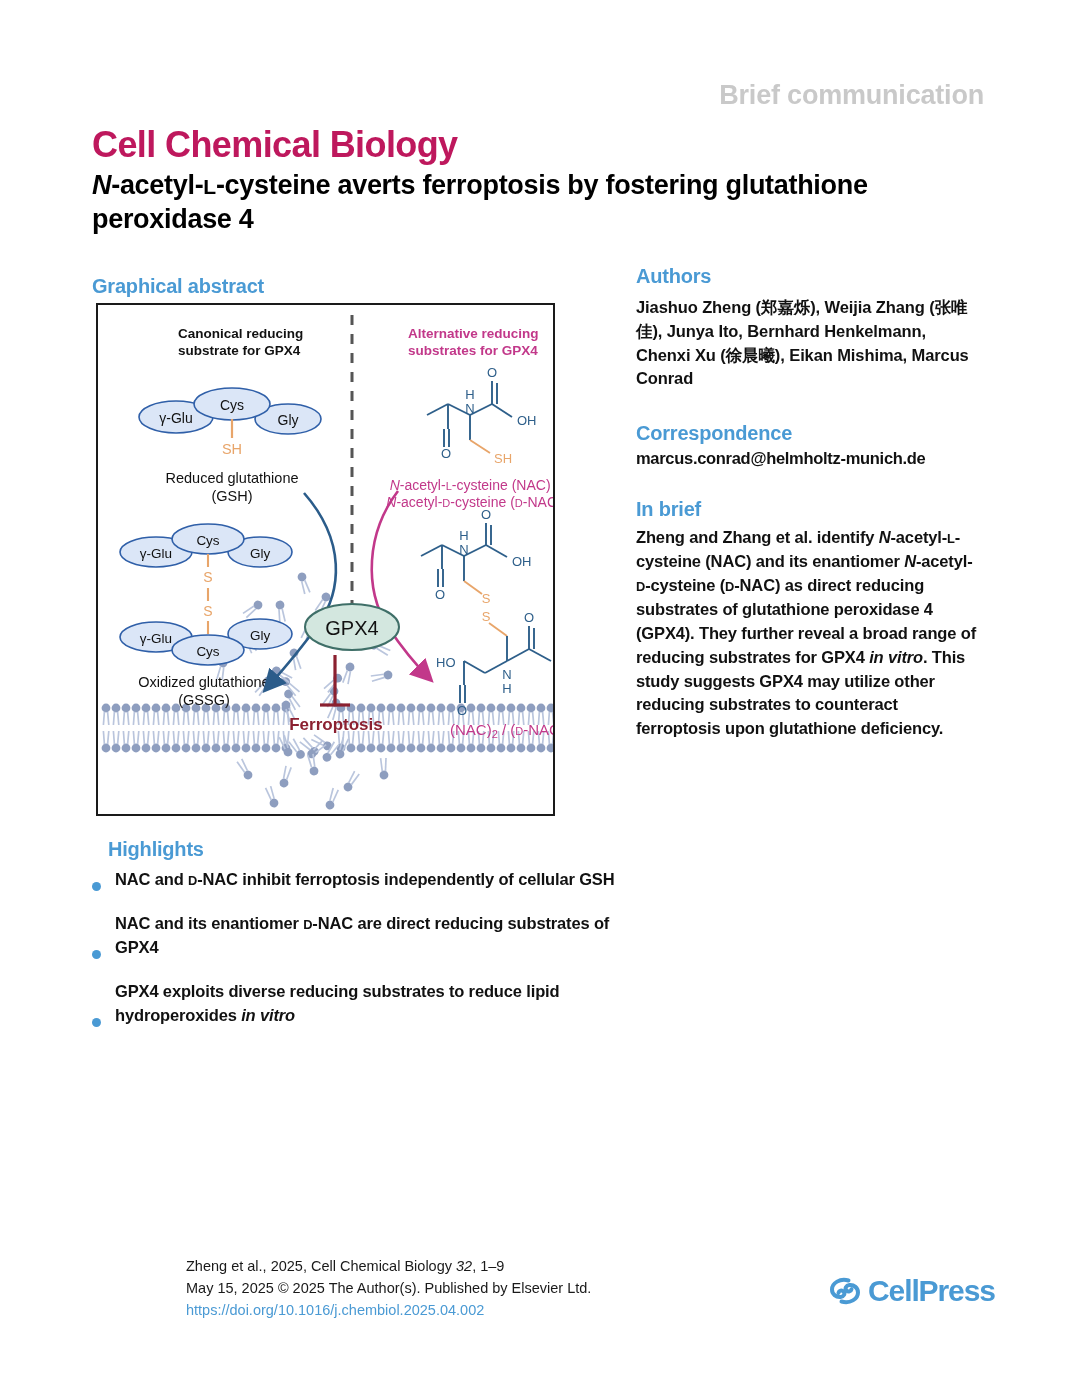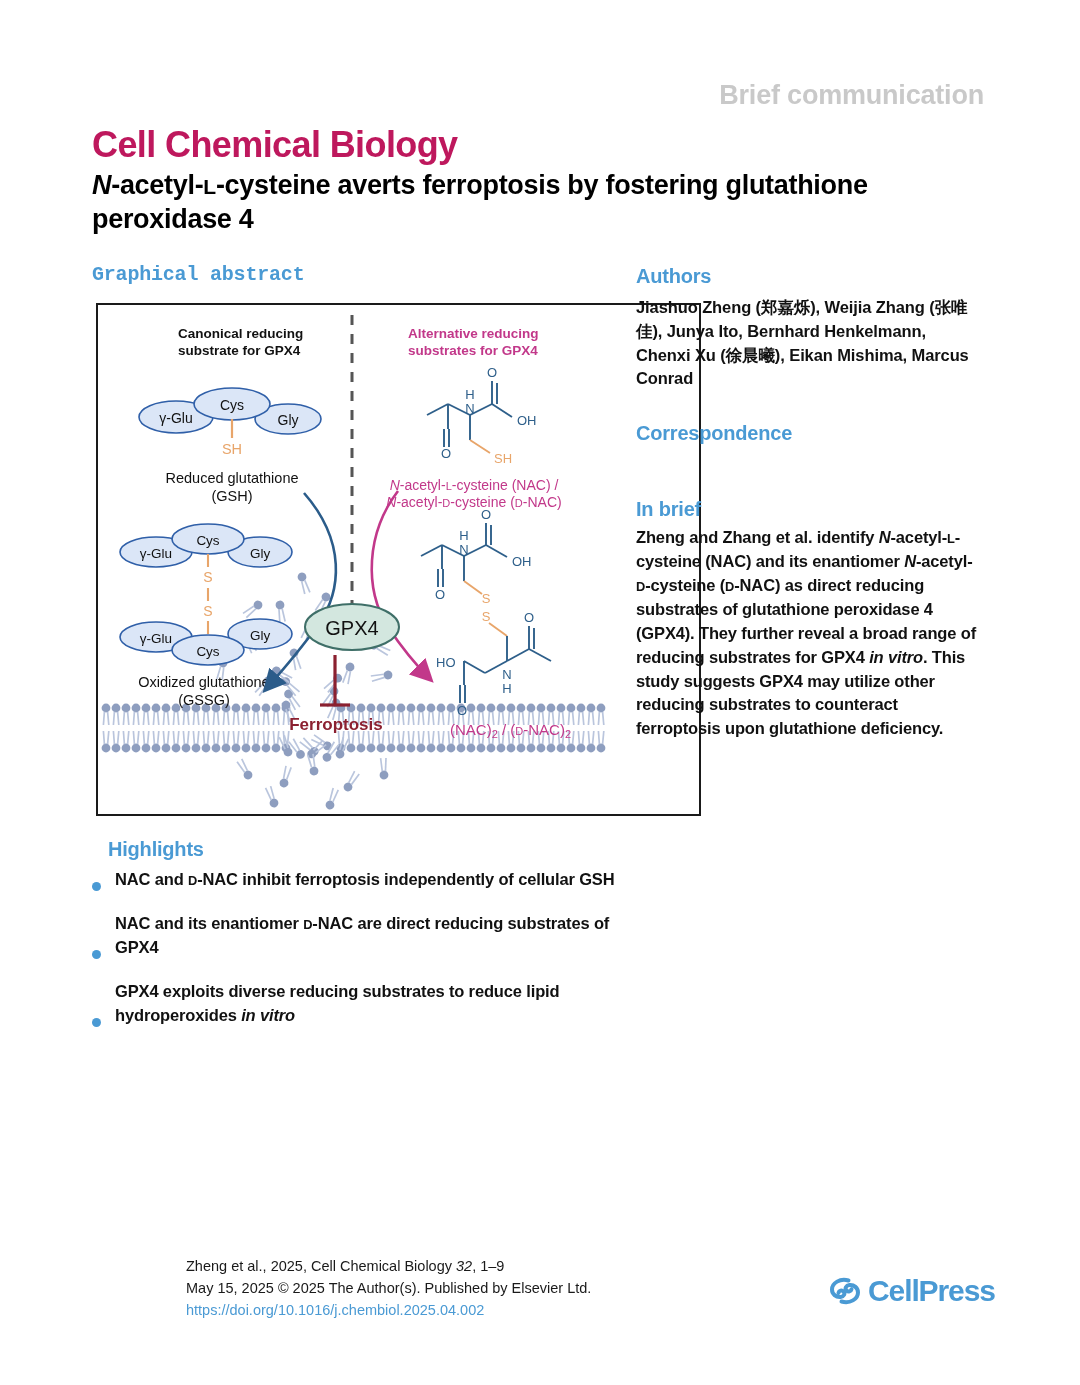--- a/index.html
+++ b/index.html
@@ -47,26 +47,26 @@
 
   
   .sec-head {
     font-size: 20px;
     font-weight: bold;
     color: #4a9ad4;
     letter-spacing: -0.2px;
   }
 
   
-  .ga-head { position: absolute; top: 263px; left: 92px; font-family: Liberation Mono, monospace; }
+  .ga-head { position: absolute; top: 275px; left: 92px; }
 
   .ga-box {
     position: absolute;
     left: 96px; top: 303px;
-    width: 605px; height: 513px;
+    width: 459px; height: 513px;
     border: 2px solid #1a1a1a;
     background: #fff;
     overflow: hidden;
   }
 
   .highlights-head { position: absolute; top: 838px; left: 92px; margin-left: 16px; }
   .highlights {
     position: absolute;
     top: 868px; left: 92px;
     width: 540px;
@@ -484,20 +484,21 @@
       </div>
     </div>
 
   <div class="rcol authors-body" style="position:absolute;">
     <span>Jiashuo Zheng (郑嘉烁), Weijia Zhang (张唯佳), Junya Ito,</span>
     <span>Bernhard Henkelmann, Chenxi Xu (徐晨曦), Eikan Mishima, Marcus Conrad</span>
   </div>
   <div class="rcol sec-head authors-head" style="position:absolute;">Authors</div>
 
   <div class="rcol sec-head corr-head" style="position:absolute;">Correspondence</div>
+  <div class="rcol corr-body" style="position:absolute;">marcus.conrad@helmholtz-munich.de</div>
 
   <div class="rcol sec-head brief-head" style="position:absolute;">In brief</div>
   <div class="rcol brief-body" style="position:absolute;" id="in-brief-body"><span>Zheng and Zhang et al. identify </span><i>N</i><span>-acetyl-</span><span class="sc">L</span><span>-cysteine (NAC) and its enantiomer </span><i>N</i><span>-acetyl-</span><span class="sc">D</span><span>-cysteine (</span><span class="sc">D</span><span>-NAC) as direct reducing substrates of glutathione peroxidase 4 (GPX4). They further reveal a broad range of reducing substrates for GPX4 </span><i>in vitro</i><span>. This study suggests GPX4 may utilize other reducing substrates to counteract ferroptosis upon glutathione deficiency.</span></div>
 
   <div class="footer">
     <div>
       <span>Zheng et al., 2025, Cell Chemical Biology </span><i>32</i><span>, 1–9</span>
     </div>
     <div>May 15, 2025 © 2025 The Author(s). Published by Elsevier Ltd.</div>
     <div class="doi">https://doi.org/10.1016/j.chembiol.2025.04.002</div>

